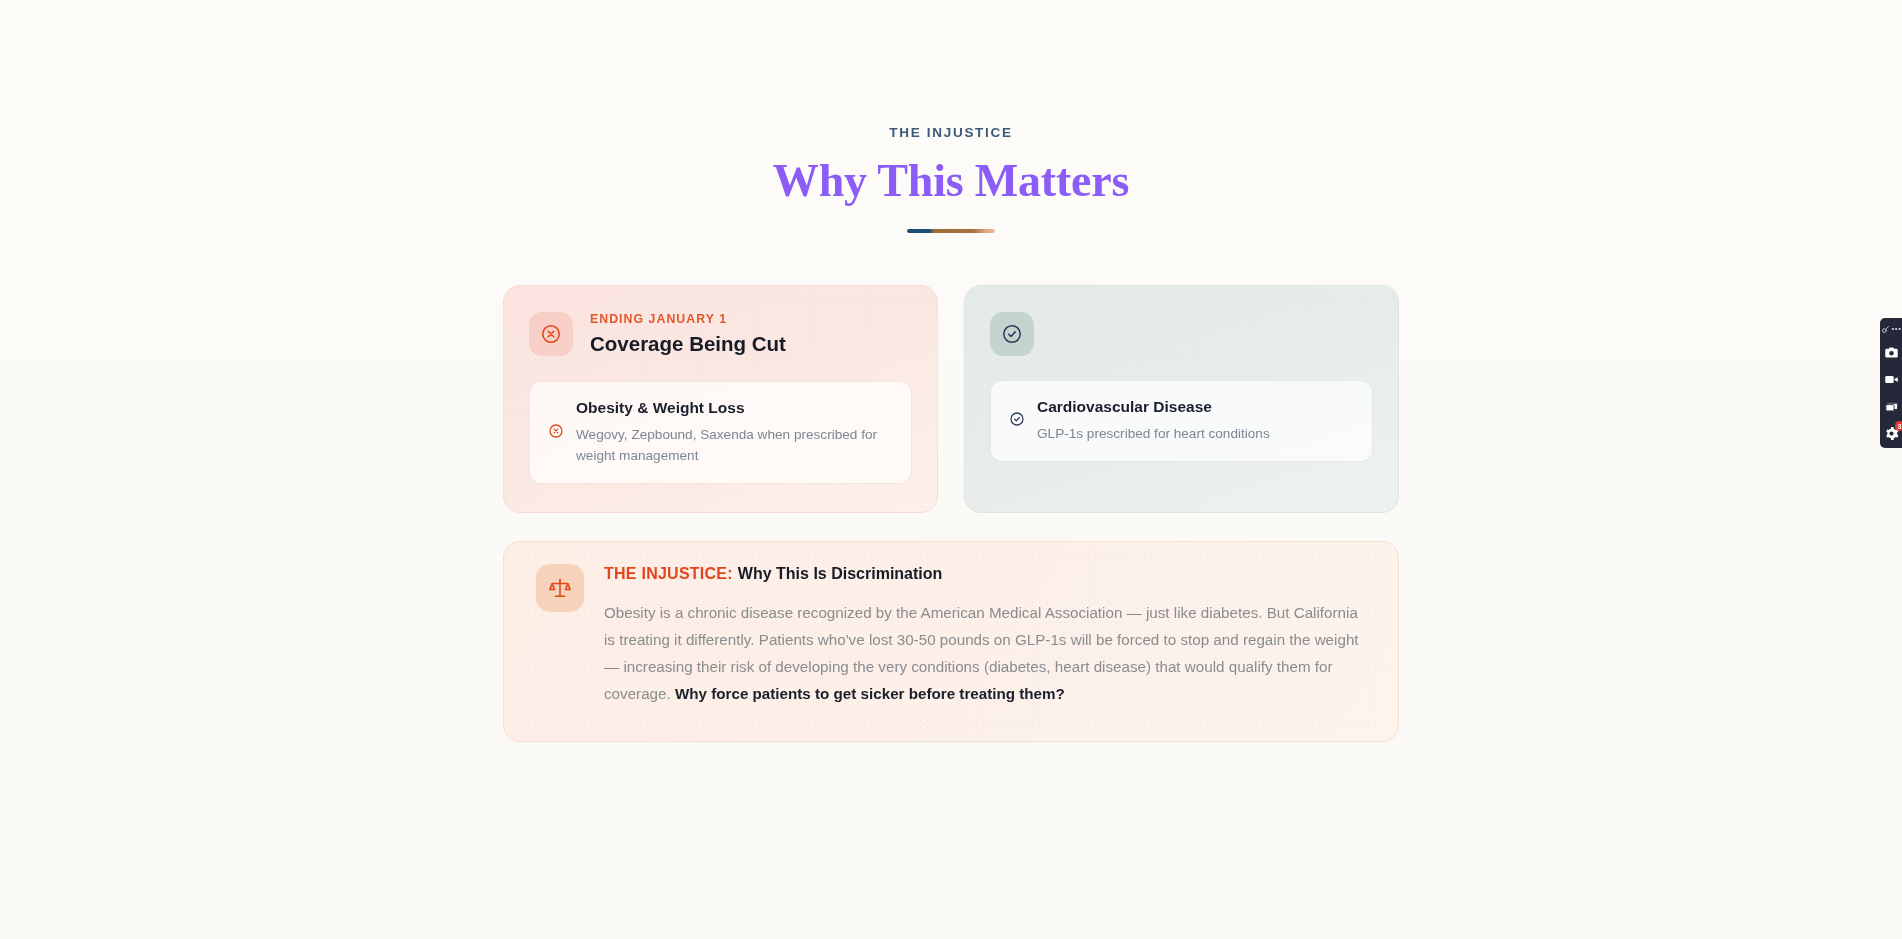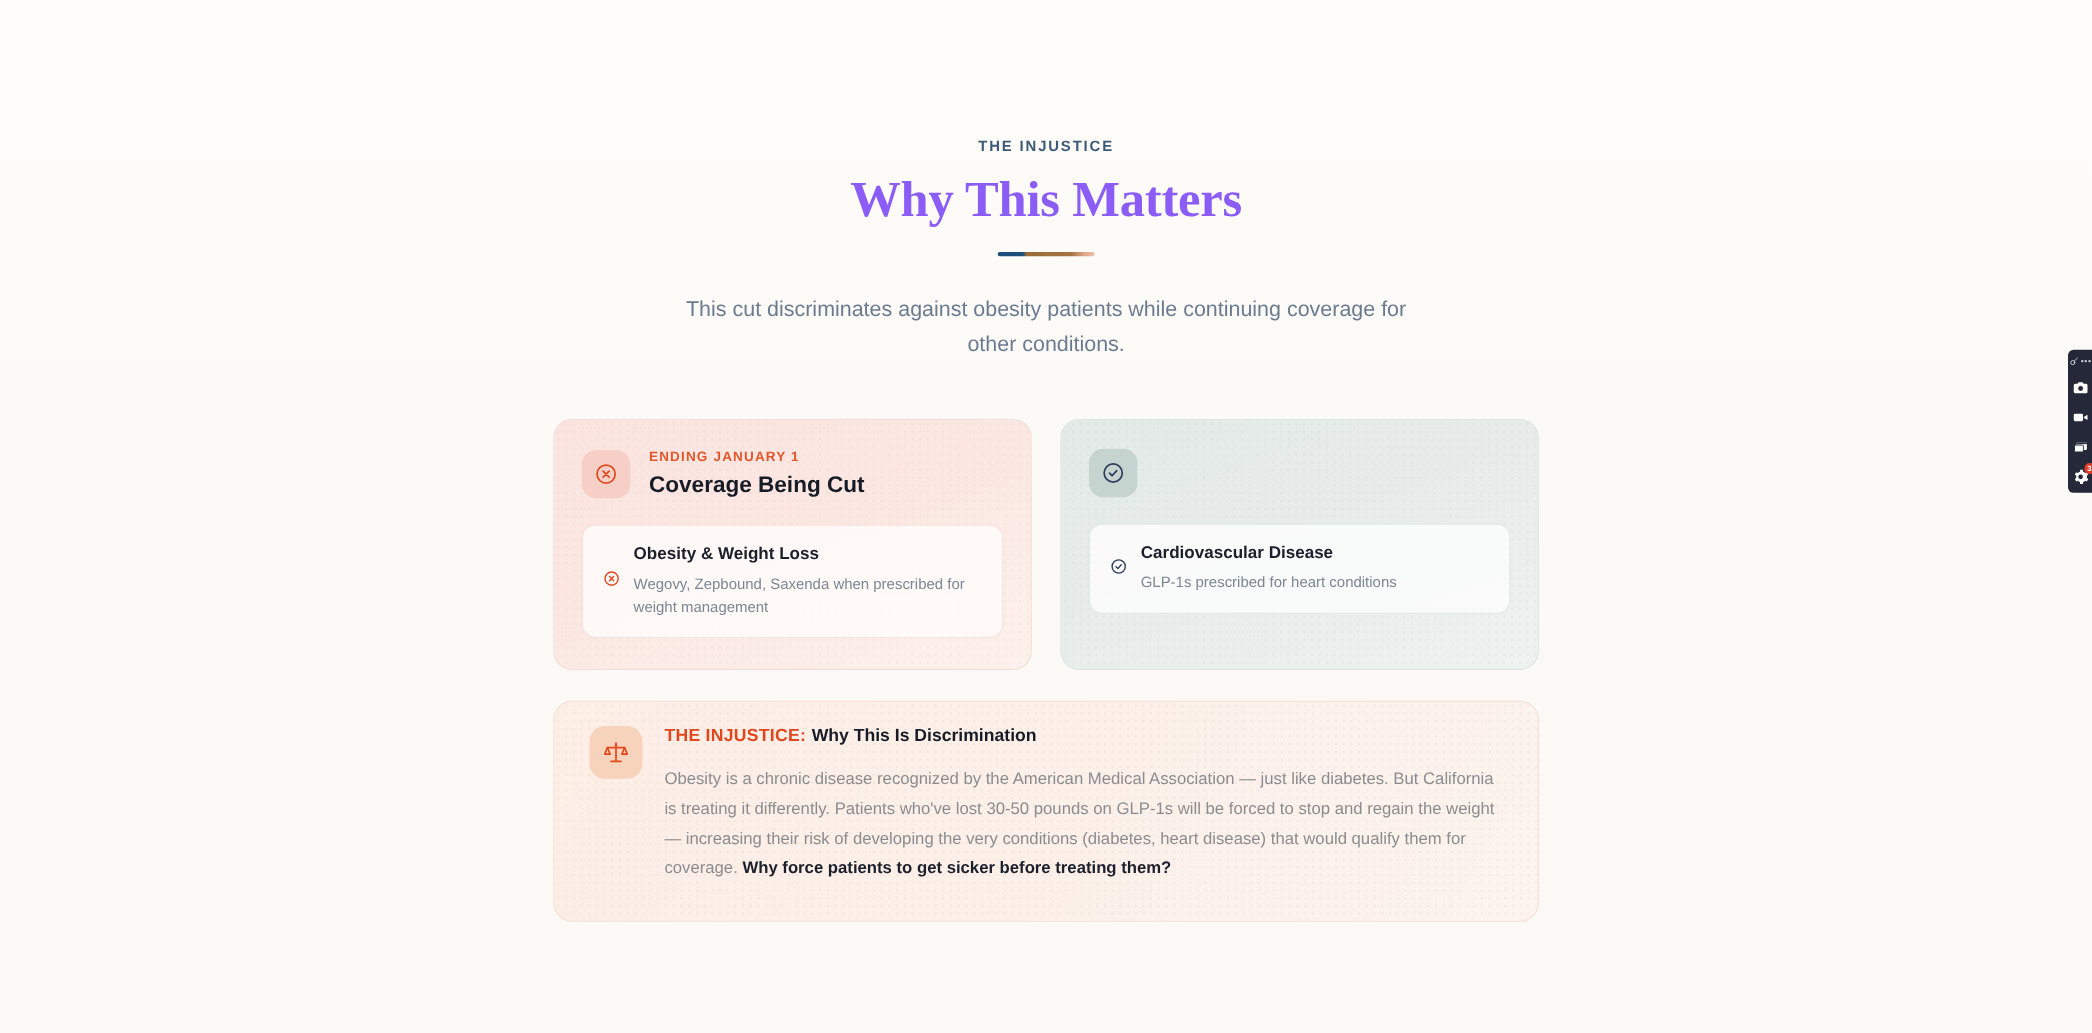--- a/index.html
+++ b/index.html
@@ -110,21 +110,21 @@
     border: 1px solid #dde5e2;
   }
   .panel-kept::before {
     background-image: radial-gradient(rgba(70,95,90,0.10) 0.8px, transparent 0.9px);
   }
 
   .panel-head {
     position: relative;
     z-index: 2;
     display: flex;
-    align-items: flex-end;
+    align-items: flex-start;
     gap: 17px;
     margin-bottom: 24px;
   }
 
   .head-badge {
     width: 44px; height: 44px;
     border-radius: 13px;
     display: flex; align-items: center; justify-content: center;
     flex: none;
   }
@@ -272,21 +272,20 @@
 <body>
 
 <div class="page-bg"></div>
 
 <div class="page">
 
   <div class="header">
     <div class="eyebrow">THE INJUSTICE</div>
     <h1 class="title">Why This Matters</h1>
     <div class="rule"></div>
-    <p class="subtitle">This cut discriminates against obesity patients while continuing coverage for other conditions.</p>
   </div>
 
   <div class="grid">
 
     <div class="panel panel-cut">
       <div class="panel-head">
         <div class="head-badge badge-cut">
           <svg width="22" height="22" viewBox="0 0 24 24" fill="none" stroke="#e2461c" stroke-width="1.7" stroke-linecap="round">
             <circle cx="12" cy="12" r="9"></circle>
             <path d="M9 9l6 6M15 9l-6 6"></path>

